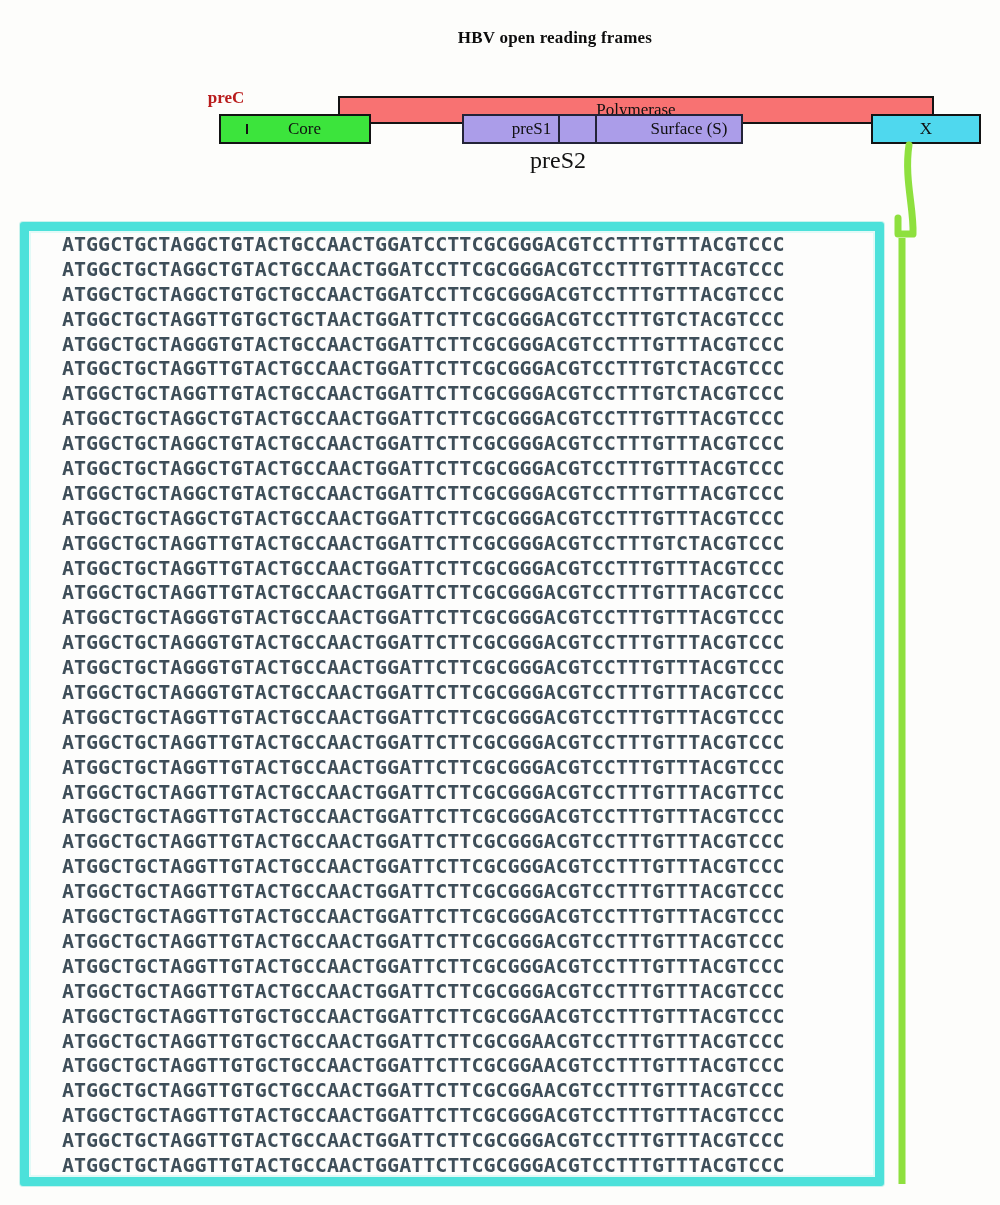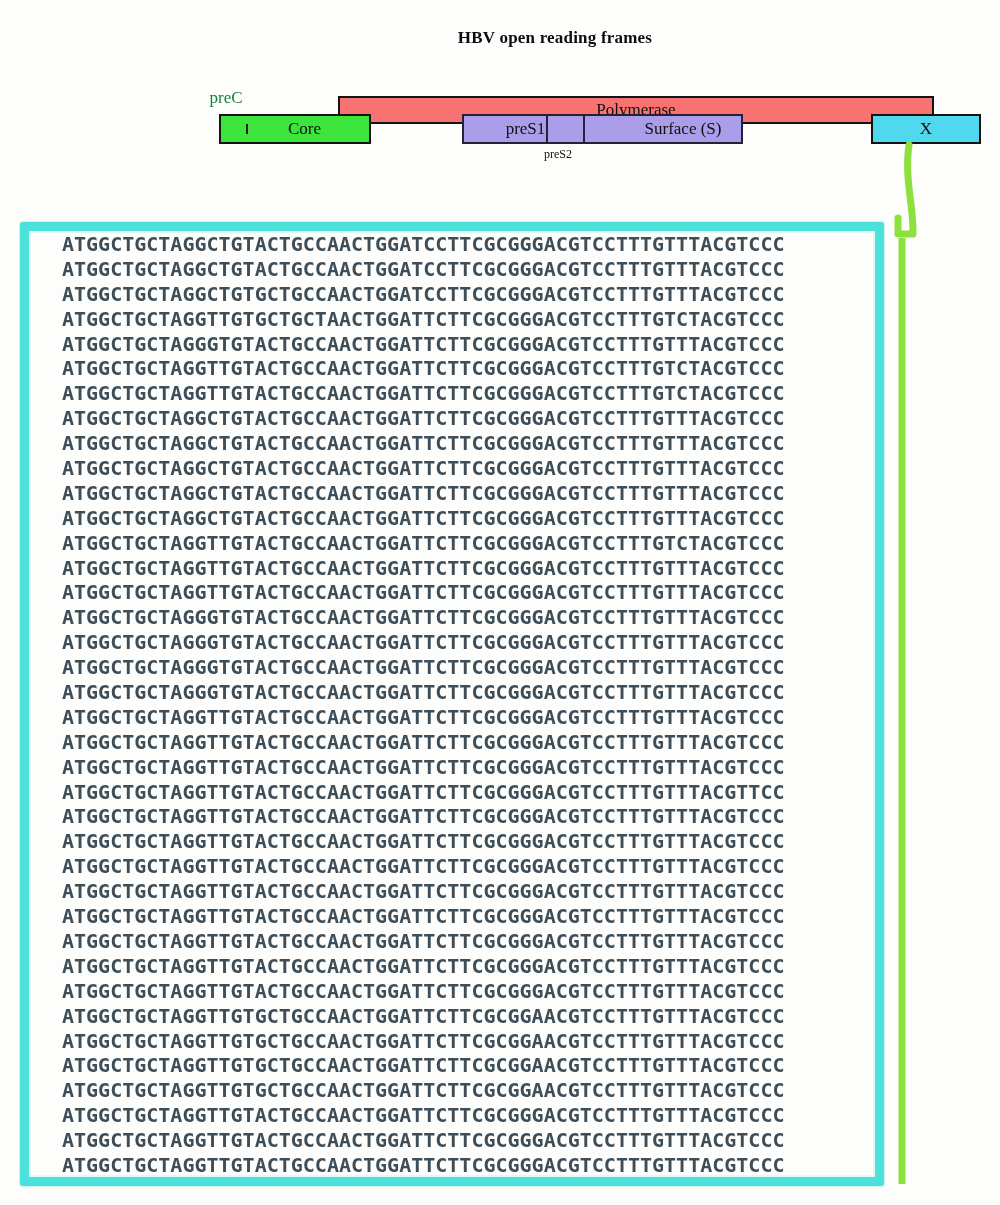--- a/index.html
+++ b/index.html
@@ -17,26 +17,26 @@
     box-sizing:border-box;border:2.5px solid #131313;
     display:flex;align-items:center;justify-content:center;
     font-size:17px;color:#101010;
   }
   #polymerase-box{left:338px;top:74px;width:596px;height:28px;background:var(--polymerase);margin-top:22px;}
   #core-box{left:219px;top:114px;width:152px;height:30px;background:var(--core);padding:8px;}
   #core-box .pre-seg{width:17px;height:100%;border-right:2px solid #131313;flex:none;}
   #core-box .seg-label{flex:1;text-align:center;}
   #surface-box{left:462px;top:114px;width:281px;height:30px;background:var(--surface);border-color:#232338;padding:0;}
   #surface-box .seg{height:100%;display:flex;align-items:center;justify-content:center;box-sizing:border-box;}
-  #seg-pres1{width:84px;border-right:2px solid #232338;padding-left:41px;}
+  #seg-pres1{width:96px;border-right:2px solid #232338;padding-left:41px;}
   #seg-pres2{width:37px;border-right:2px solid #232338;}
   #seg-surface{flex:1;margin-left:40px;}
   #x-box{left:871px;top:114px;width:110px;height:30px;background:var(--x-gene);}
-  #prec-label{left:198px;top:88px;width:56px;text-align:center;font-size:17px;color:#15803d;}
-  #pres2-label{left:515px;top:147px;width:86px;text-align:center;font-size:12px;color:#111;}
+  #prec-label{left:198px;top:88px;width:56px;text-align:center;font-size:17px;color:#b91c1c;font-weight:bold;}
+  #pres2-label{left:515px;top:147px;width:86px;text-align:center;font-size:24px;color:#111;}
   
   #connector-svg{left:0;top:0;width:1000px;height:1205px;pointer-events:none;}
   
   #seq-box{
     left:20px;top:222px;width:864px;height:964px;box-sizing:border-box;
     background:#fdfdfc;border:9px solid var(--seq-box-border);border-radius:3px;
     box-shadow:inset 0 0 0 2px #e2faf7, 0 0 0 1px #c9f3ee;
     overflow:hidden;
   }
   #seq-rows{

